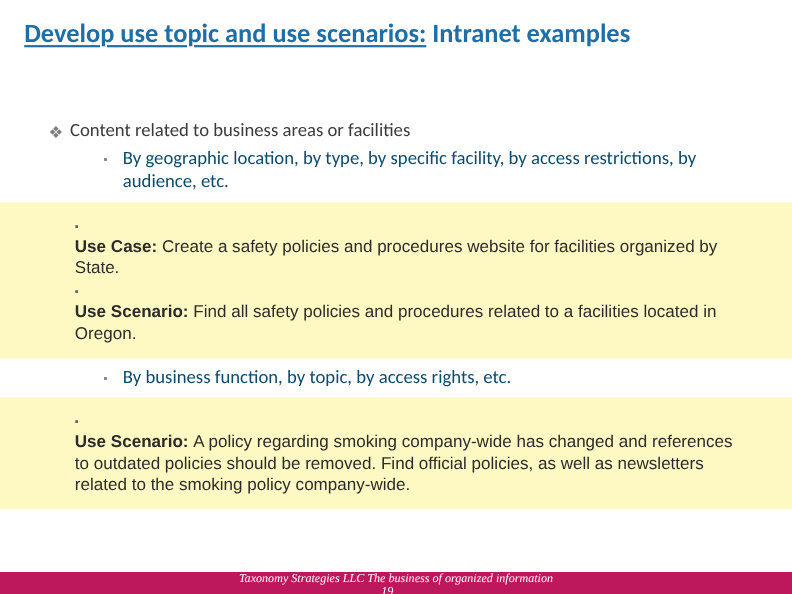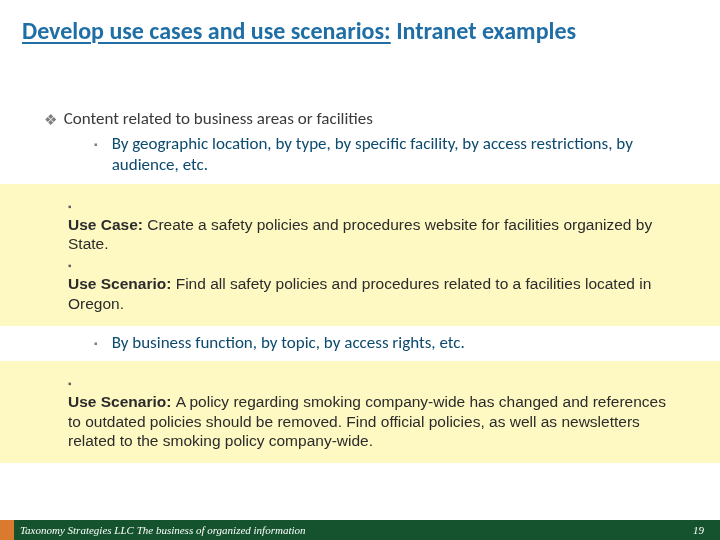--- a/index.html
+++ b/index.html
@@ -108,25 +108,26 @@
   }
   .shaded-text b {
     font-weight: 700;
   }
   .footer {
     position: absolute;
     bottom: 0;
     left: 0;
     right: 0;
     height: 20px;
-    background: #14532d;
+    background: #be185d;
     color: #ffffff;
     font-size: 11px;
     display: flex;
     align-items: center;
+    flex-direction: column;
   }
   .footer-tab {
     width: 14px;
     height: 20px;
     background: #d97a2e;
     margin-right: 6px;
   }
   .footer-text {
     flex: 1;
     font-style: italic;
@@ -137,21 +138,21 @@
     font-style: italic;
     font-family: Georgia, "Times New Roman", serif;
   }
 </style>
 </head>
 <body>
 
 <div class="slide">
 
   <div class="title">
-    <span class="underline">Develop use cases and use scenarios:</span><span> Intranet examples</span>
+    <span class="underline">Develop use topic and use scenarios:</span><span> Intranet examples</span>
   </div>
 
   <div class="body">
 
     <div class="diamond-row">
       <span class="diamond">❖</span>
       <span class="diamond-text">Content related to business areas or facilities</span>
     </div>
     <div class="square-row">
       <span class="square">▪</span>

